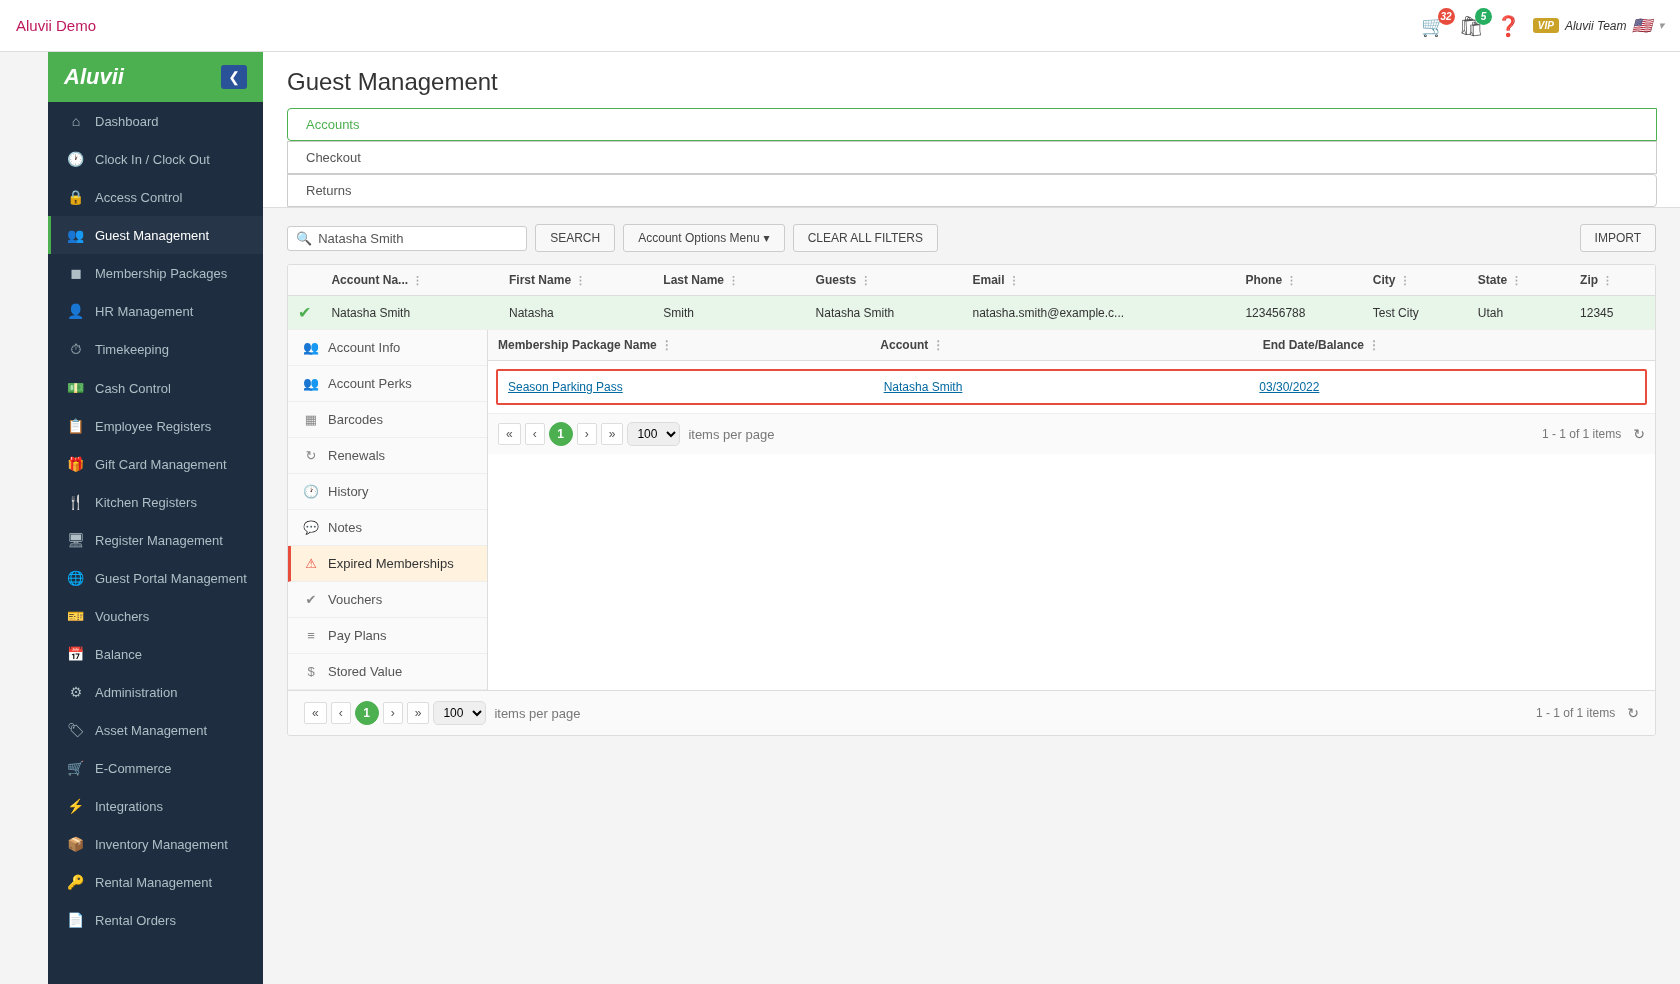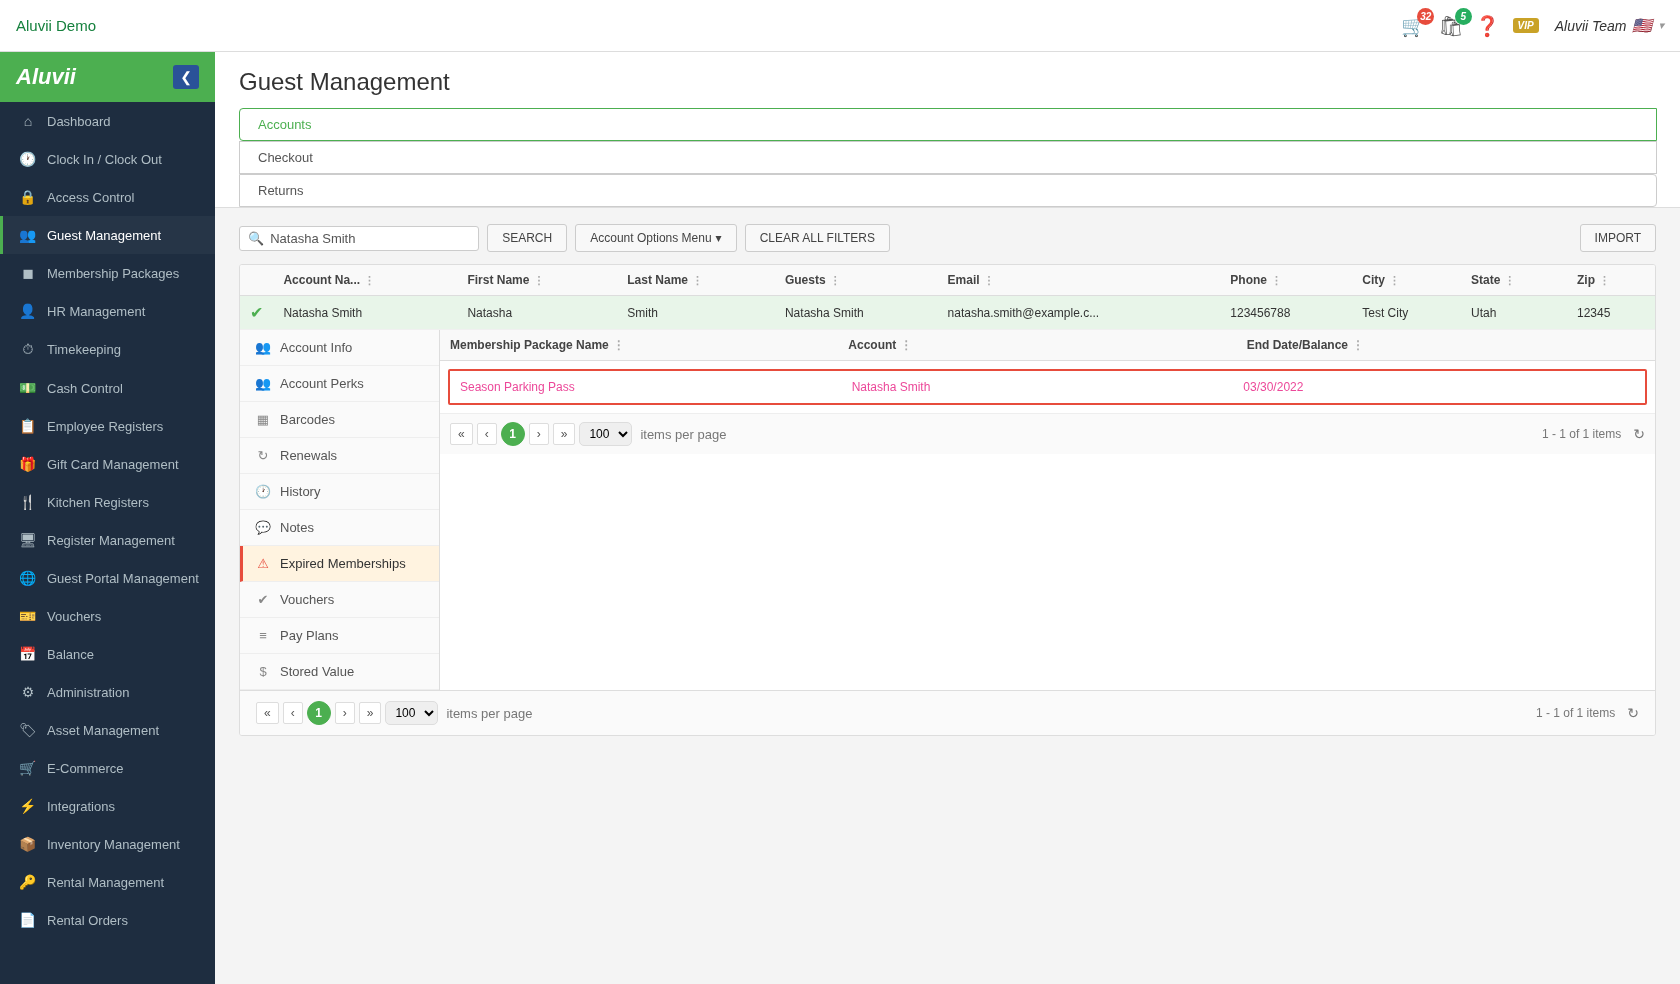--- a/index.html
+++ b/index.html
@@ -21,25 +21,25 @@
     .header-icon-btn { position: relative; cursor: pointer; color: #555; font-size: 20px; }
     .badge {
       position: absolute; top: -6px; right: -8px;
       background: #e74c3c; color: #fff; border-radius: 50%;
       font-size: 10px; width: 17px; height: 17px;
       display: flex; align-items: center; justify-content: center; font-weight: bold; font-style: italic;
     }
     .badge.green { background: #27ae60; }
     .user-info { display: flex; align-items: center; gap: 6px; cursor: pointer; font-style: italic; }
     .vip-badge { background: #c9a227; color: #fff; border-radius: 3px; padding: 2px 5px; font-size: 10px; font-weight: bold; }
-    .user-name { font-size: 14px; color: #333; margin-left: 10px; }
+    .user-name { font-size: 12px; color: #333; }
     .flag { font-size: 16px; }
 
     
-    .layout { display: flex; flex: 1; overflow: hidden; }
+    .layout { display: flex; flex: 1; overflow: hidden; padding-left: 48px; }
 
     
     .sidebar {
       width: 215px;
       background: #1e2d40;
       color: #ccc;
       display: flex;
       flex-direction: column;
       overflow-y: auto;
       flex-shrink: 0;
@@ -126,21 +126,21 @@
     .sub-content { flex: 1; overflow: hidden; display: flex; flex-direction: column; }
 
     
     .inner-table-header { display: flex; background: #f9f9f9; border-bottom: 1px solid #ddd; padding: 8px 10px; gap: 0; font-weight: 600; font-size: 12px; color: #444; }
     .inner-col { flex: 1; display: flex; align-items: center; gap: 4px; }
     .inner-col .col-menu { color: #aaa; cursor: pointer; }
 
     .inner-row {
       display: flex; padding: 9px 10px; gap: 0;
       border: 2px solid #e74c3c; margin: 8px; border-radius: 2px;
-      background: #fff; font-size: 12px; color: #ec4899;
+      background: #fff; font-size: 12px; color: #0369a1; text-decoration: underline;
     }
     .inner-cell { flex: 1; }
 
     
     .pagination {
       display: flex; align-items: center; gap: 4px;
       padding: 8px 10px; border-top: 1px solid #eee;
       background: #fafafa;
     }
     .pg-btn {
@@ -162,21 +162,21 @@
       display: flex; align-items: center; gap: 4px;
       padding: 10px 16px; border-top: 1px solid #ddd;
       background: #fafafa;
     }
   </style>
 </head>
 <body>
 
 <div class="top-header">
   <div class="top-header-left">
-    <span style="font-size:15px;color:#15803d;">Aluvii Demo</span>
+    <span style="font-size:15px;color:#be185d;">Aluvii Demo</span>
   </div>
   <div class="top-header-right">
     <div class="header-icon-btn">
       🛒
       <span class="badge">32</span>
     </div>
     <div class="header-icon-btn">
       🛍
       <span class="badge green">5</span>
     </div>

